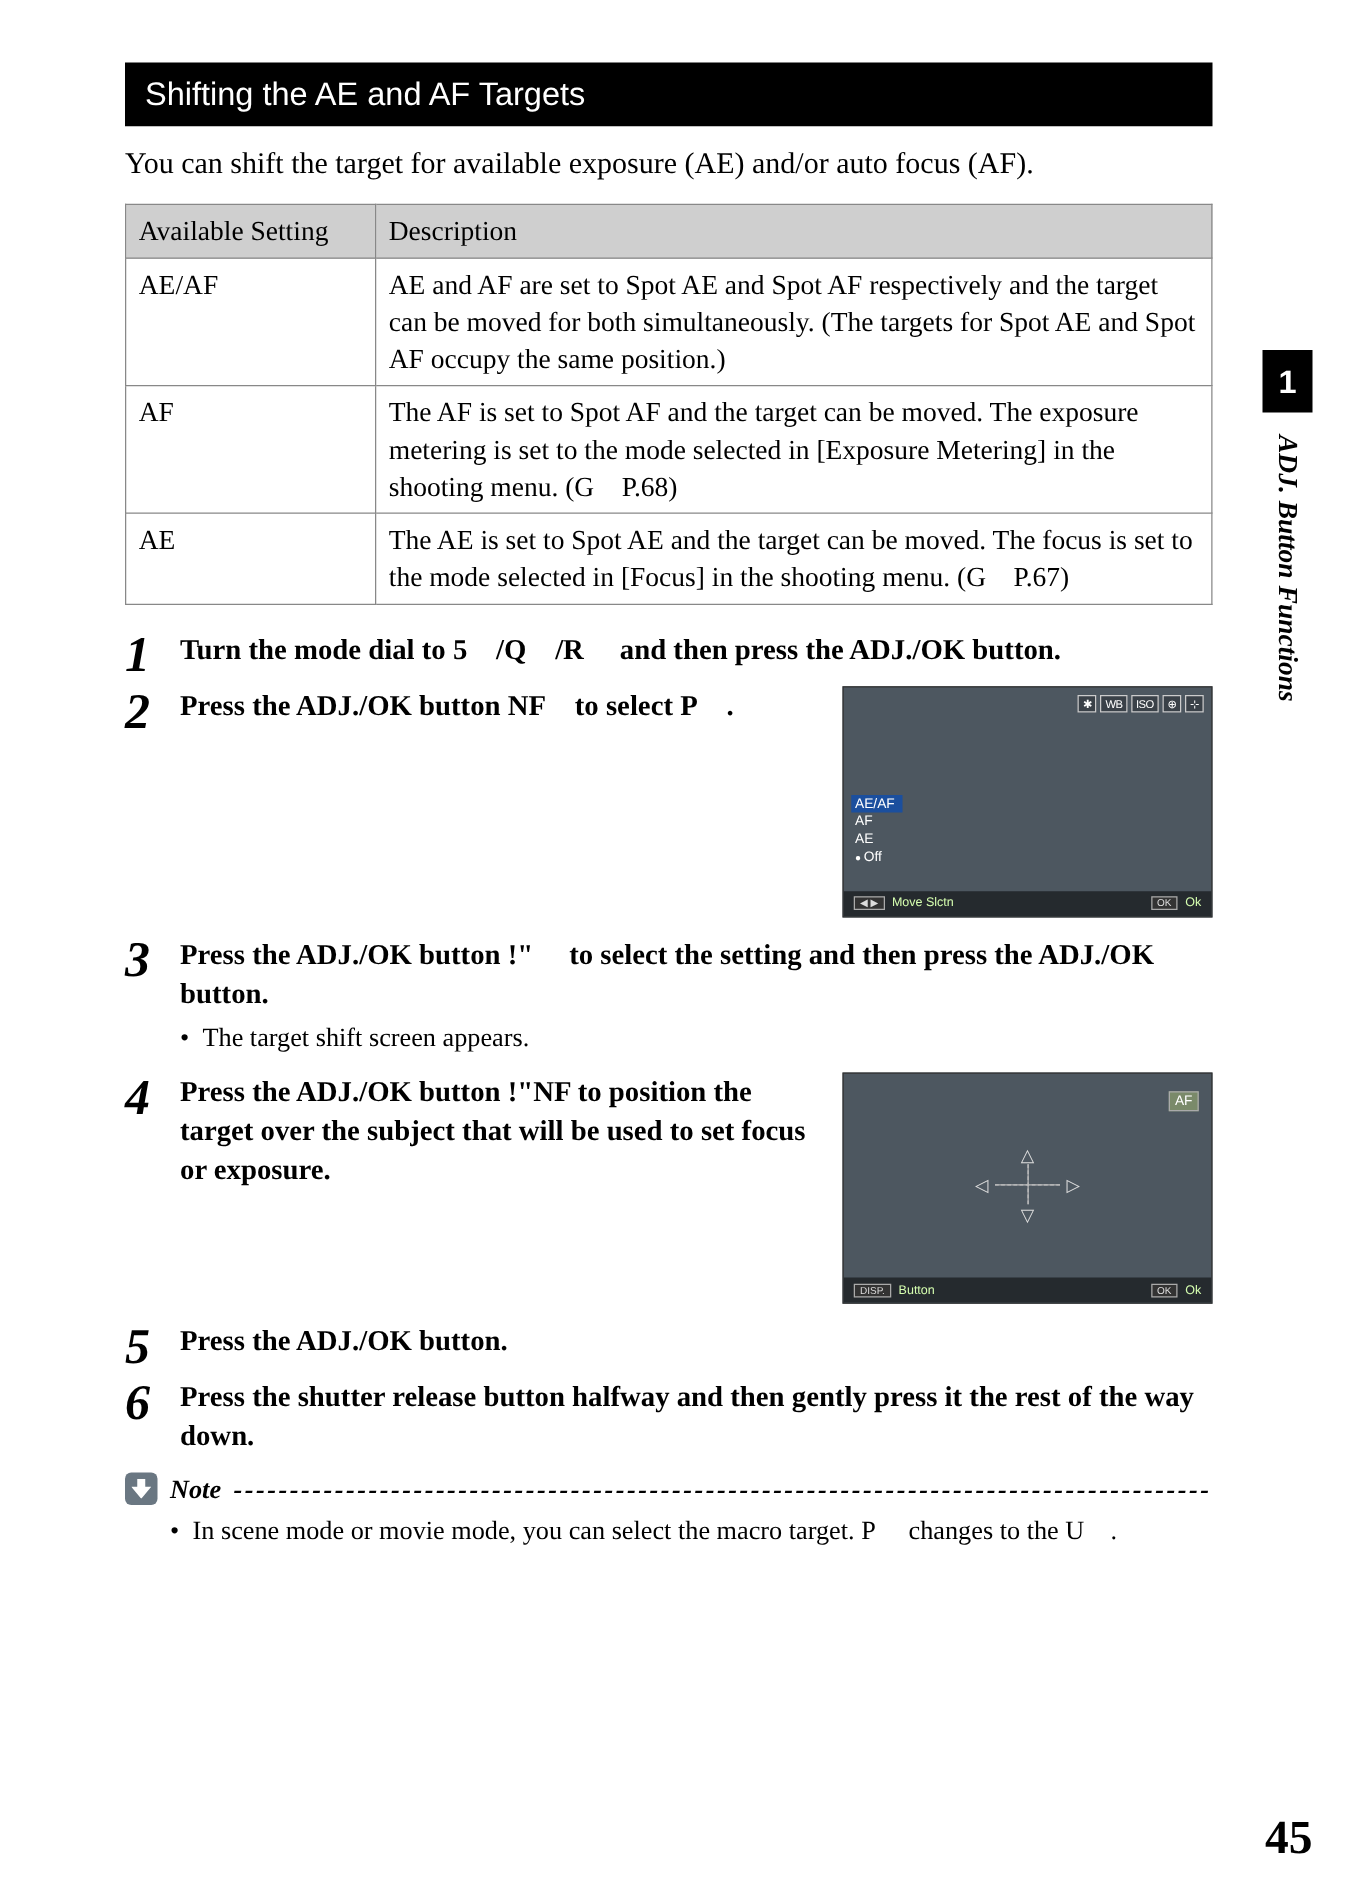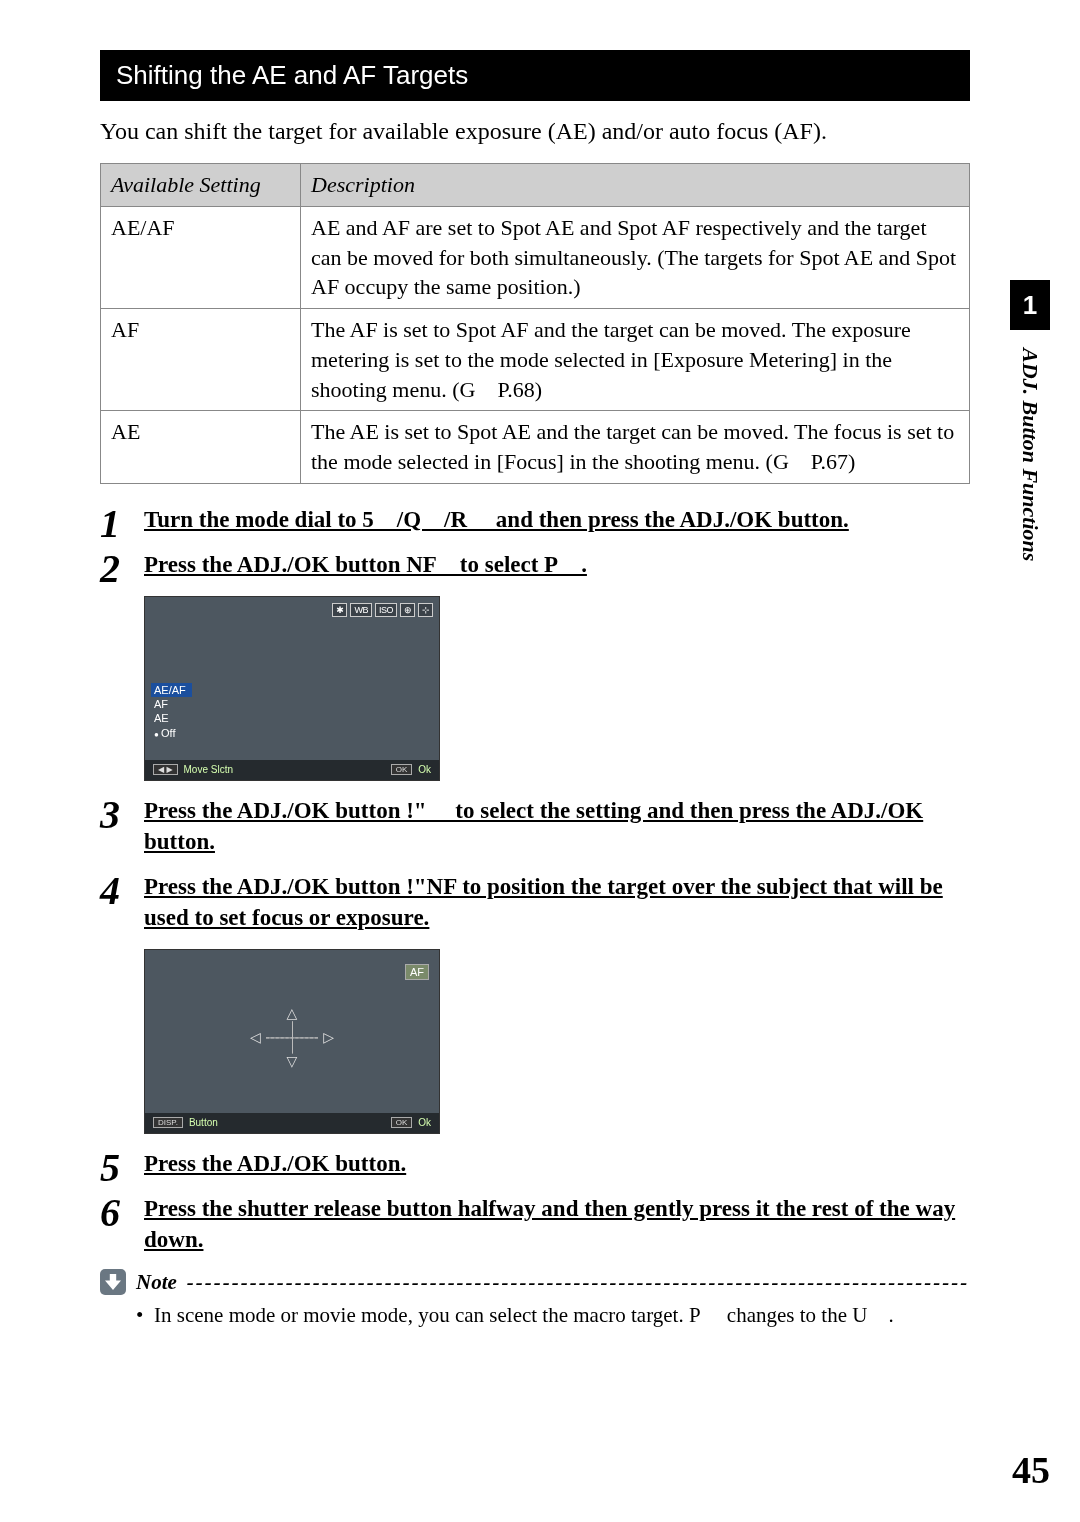--- a/index.html
+++ b/index.html
@@ -29,32 +29,31 @@
     border-collapse: collapse;
     font-size: 22px;
   }
   th, td {
     border: 1px solid #888;
     padding: 6px 10px;
     text-align: left;
     vertical-align: top;
     line-height: 1.35;
   }
-  th { background: #cfcfcf; font-weight: normal; font-style: italic; }
+  th { background: #cfcfcf; font-weight: normal; }
   th:first-child { width: 200px; }
   ol.steps {
     list-style: none;
     counter-reset: step;
     margin-top: 20px;
   }
   ol.steps > li {
     position: relative;
     padding-left: 44px;
     margin-bottom: 14px;
-    text-decoration: underline;
   }
   ol.steps > li::before {
     counter-increment: step;
     content: counter(step);
     position: absolute;
     left: 0; top: -4px;
     font-size: 40px;
     font-weight: bold;
     font-style: italic;
     font-family: Georgia, serif;
@@ -73,21 +72,20 @@
   }
   .substep::before {
     content: "•";
     position: absolute;
     left: 0;
   }
   .step-row {
     display: flex;
     align-items: flex-start;
     gap: 16px;
-    flex-direction: column;
   }
   .step-col { flex: 1; }
   .screen {
     width: 296px;
     height: 185px;
     background: #4d5760;
     border: 1px solid #333;
     position: relative;
     color: #fff;
     font-family: Arial, sans-serif;
@@ -284,20 +282,21 @@
           <span class="bar-spacer"></span>
           <span class="bar-btn">OK</span>
           <span>Ok</span>
         </div>
       </div>
     </div>
   </li>
 
   <li>
     <div class="step-text">Press the ADJ./OK button !"  to select the setting and then press the ADJ./OK button.</div>
+    <div class="substep">The target shift screen appears.</div>
   </li>
 
   <li>
     <div class="step-row">
       <div class="step-col">
         <div class="step-text">Press the ADJ./OK button !"NF to position the target over the subject that will be used to set focus or exposure.</div>
       </div>
       <div class="screen">
         <div class="af-badge">AF</div>
         <div class="crosshair">

